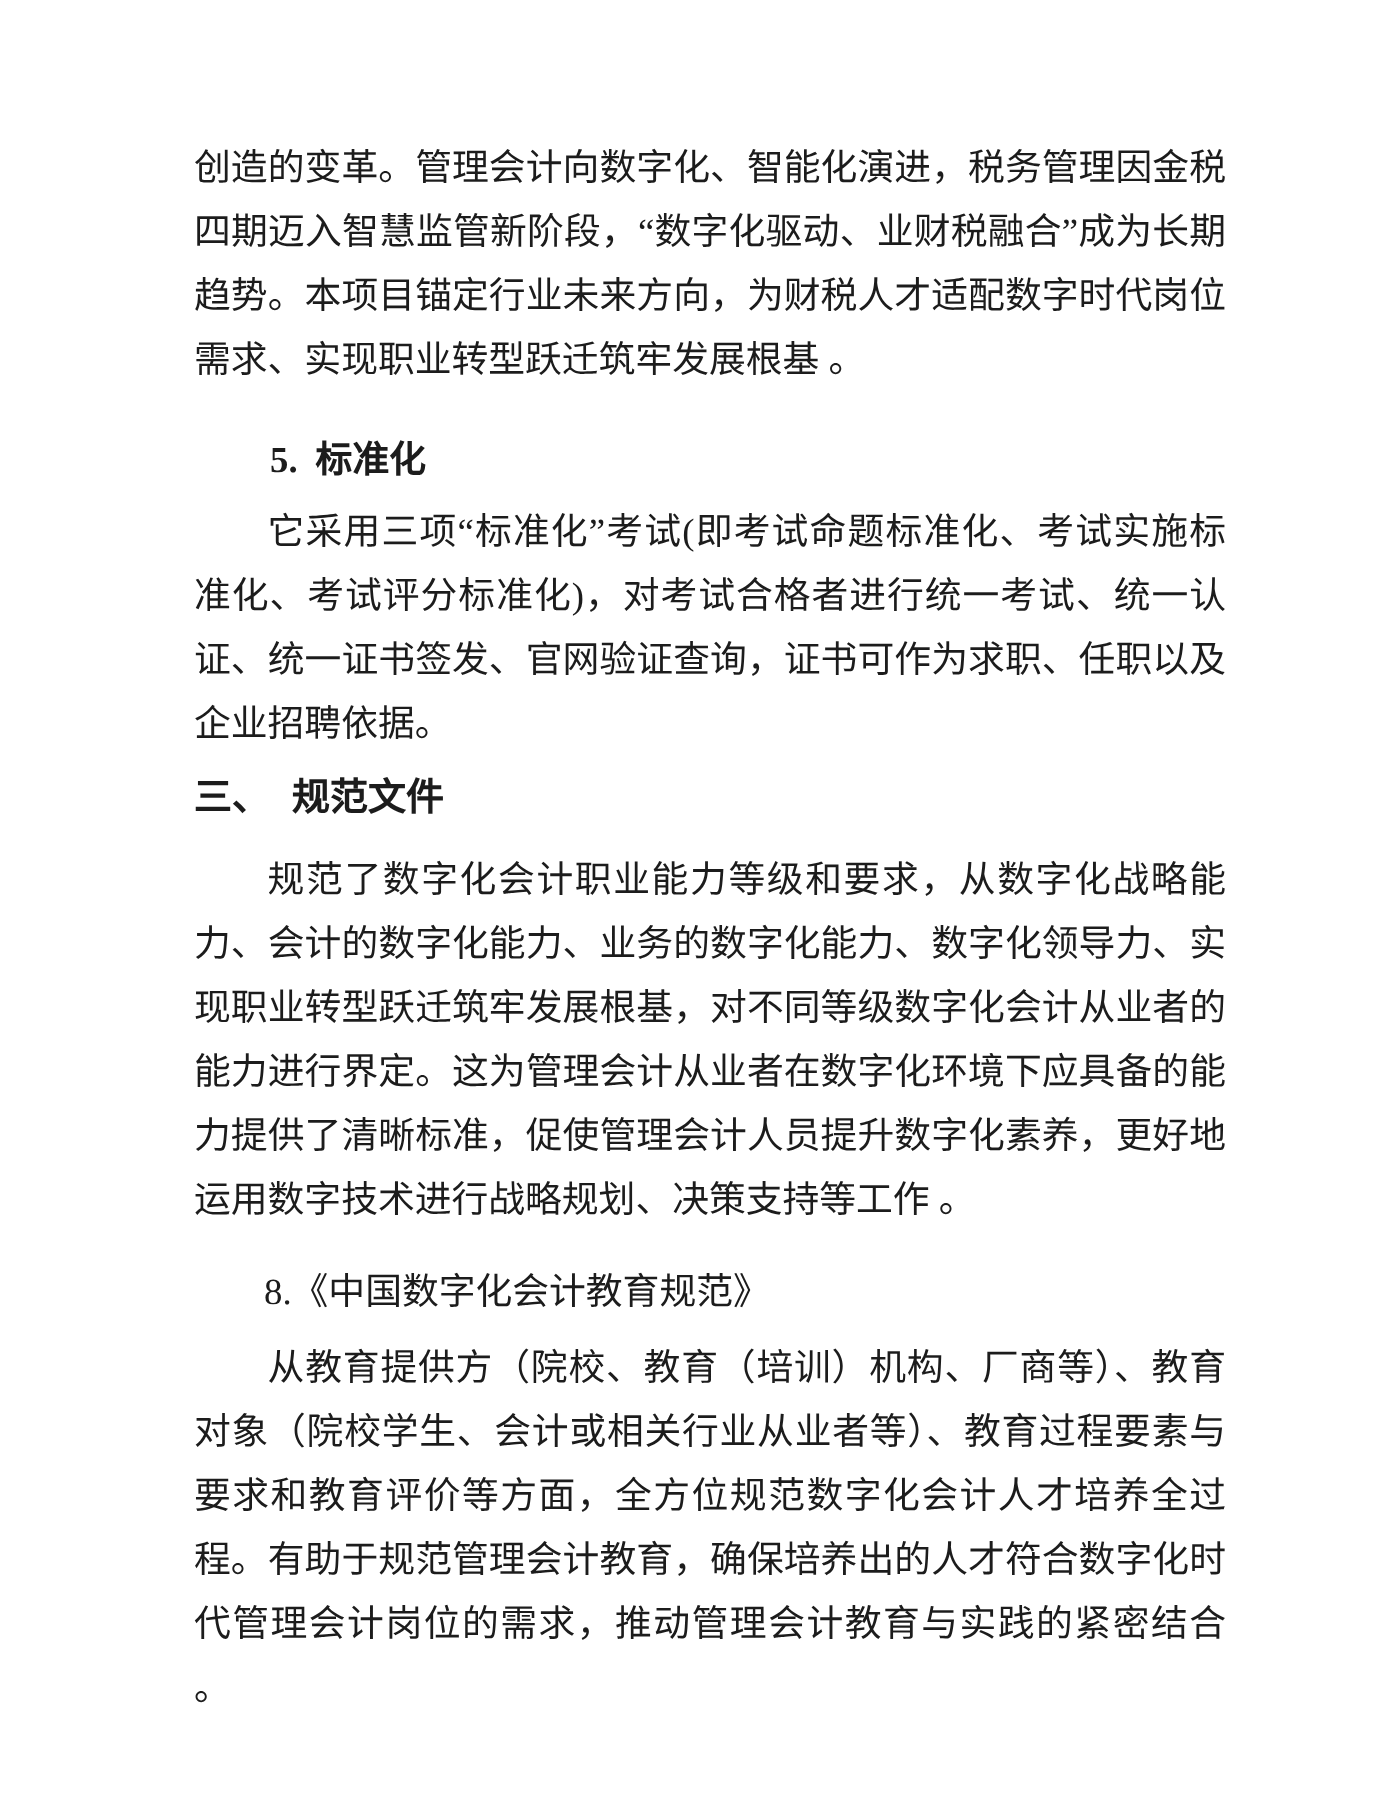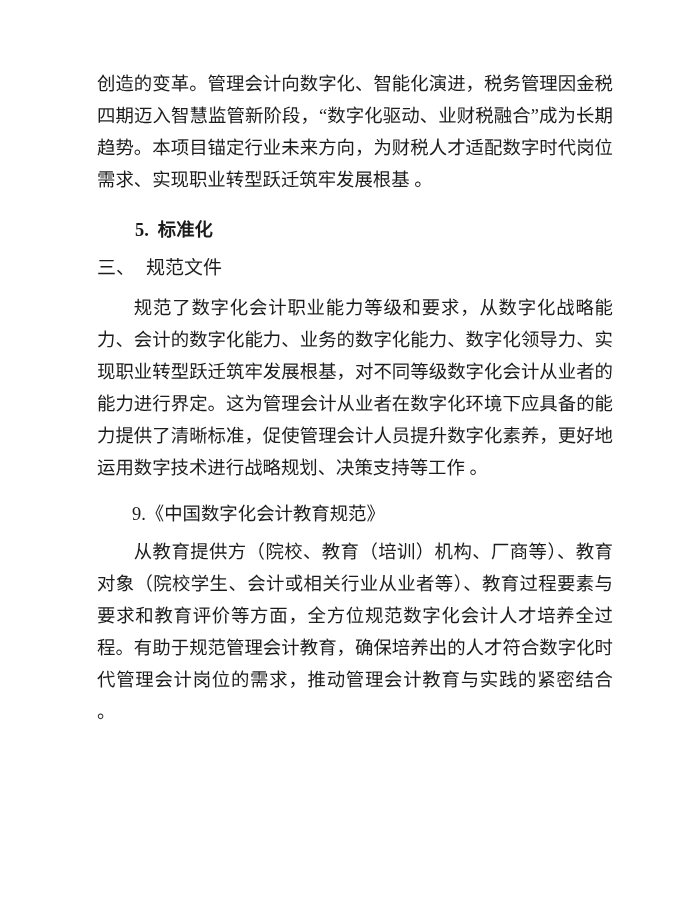--- a/index.html
+++ b/index.html
@@ -47,21 +47,21 @@
     margin-top: 18px;
     text-align: left;
   }
   .num-heading .h-title {
     margin-left: 9px;
   }
   .para.std {
     margin-top: 4px;
   }
   .section-heading {
-    font-weight: normal;
+    font-weight: bold;
     font-size: 19px;
     margin-top: 6px;
     text-align: left;
   }
   .section-heading .h-title {
     margin-left: 11px;
   }
   .doc-item {
     padding-left: 35px;
     text-align: left;
@@ -82,24 +82,25 @@
 </head>
 <body>
 
 <div class="page">
   <div class="content">
 
     <p class="para no-indent">创造的变革。管理会计向数字化、智能化演进，税务管理因金税四期迈入智慧监管新阶段，“数字化驱动、业财税融合”成为长期趋势。本项目锚定行业未来方向，为财税人才适配数字时代岗位需求、实现职业转型跃迁筑牢发展根基 。</p>
 
     <p class="num-heading"><span>5.</span><span class="h-title">标准化</span></p>
 
+    <p class="para std">它采用三项“标准化”考试(即考试命题标准化、考试实施标准化、考试评分标准化)，对考试合格者进行统一考试、统一认证、统一证书签发、官网验证查询，证书可作为求职、任职以及企业招聘依据。</p>
 
     <p class="section-heading"><span>三、</span><span class="h-title">规范文件</span></p>
 
 
     <p class="para framework">规范了数字化会计职业能力等级和要求，从数字化战略能力、会计的数字化能力、业务的数字化能力、数字化领导力、实现职业转型跃迁筑牢发展根基，对不同等级数字化会计从业者的能力进行界定。这为管理会计从业者在数字化环境下应具备的能力提供了清晰标准，促使管理会计人员提升数字化素养，更好地运用数字技术进行战略规划、决策支持等工作 。</p>
 
-    <p class="doc-item second">9.《中国数字化会计教育规范》</p>
+    <p class="doc-item second">8.《中国数字化会计教育规范》</p>
 
     <p class="para education">从教育提供方（院校、教育（培训）机构、厂商等）、教育对象（院校学生、会计或相关行业从业者等）、教育过程要素与要求和教育评价等方面，全方位规范数字化会计人才培养全过程。有助于规范管理会计教育，确保培养出的人才符合数字化时代管理会计岗位的需求，推动管理会计教育与实践的紧密结合 。</p>
 
   </div>
 </div>
 
 </body></html>

